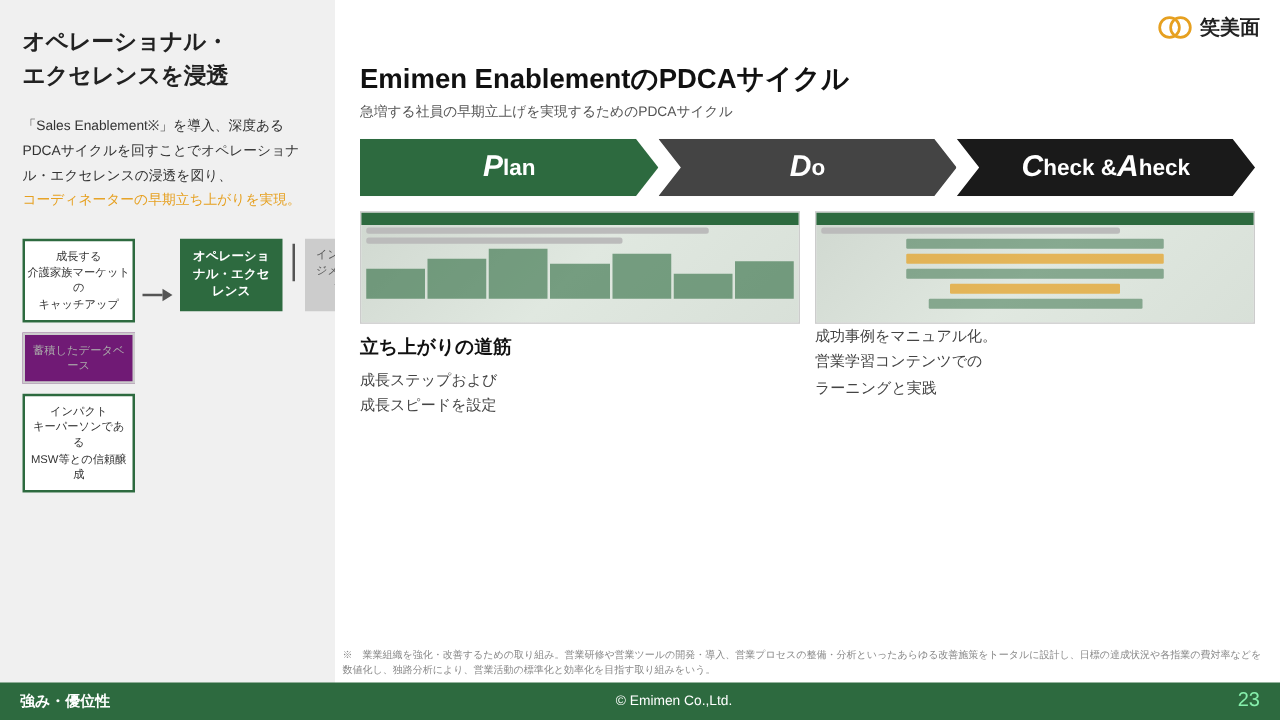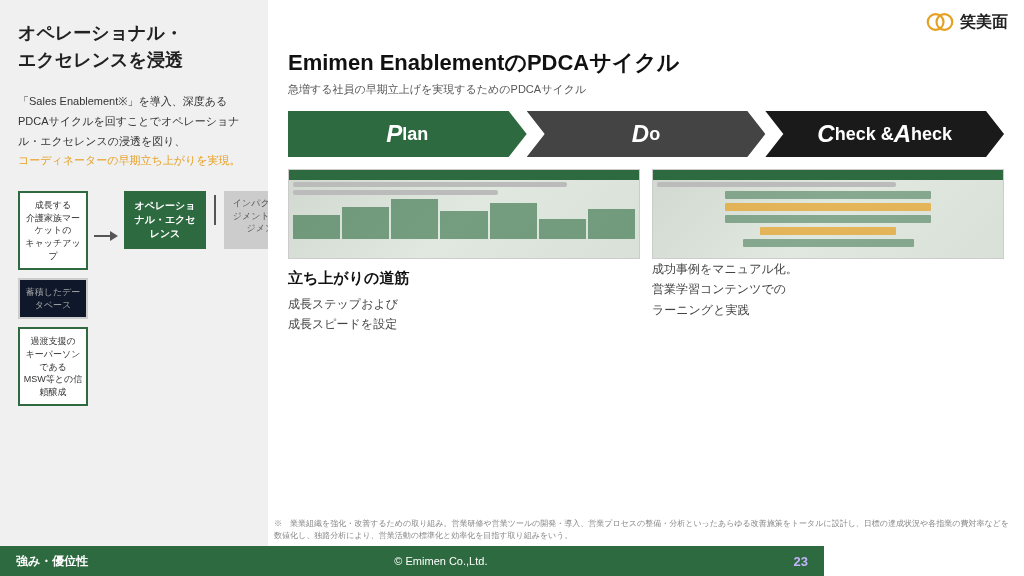--- a/index.html
+++ b/index.html
@@ -52,21 +52,21 @@
       gap: 8px;
     }
     .diagram-box {
       border: 2px solid #2d6a3f;
       background: #fff;
       padding: 6px 2px;
       font-size: 9px;
       color: #333;
       text-align: center;
       line-height: 1.4;
-      width: 70px;
+      width: 90px;
     }
 
     .right-boxes {
       display: flex;
       flex-direction: row;
       gap: 8px;
     }
     .right-box-green {
       background: #2d6a3f;
       color: #fff;
@@ -270,41 +270,41 @@
       font-size: 12px;
       color: #444;
       line-height: 1.7;
     }
 
     
     .footer {
       position: absolute;
       bottom: 0;
       left: 0;
-      width: 824px;
+      width: 1024px;
       height: 30px;
       background: #2d6a3f;
       display: flex;
       align-items: center;
       justify-content: space-between;
       padding: 0 16px;
     }
     .footer-left {
       color: #fff;
       font-size: 12px;
       font-weight: bold;
     }
     .footer-right {
       color: #fff;
       font-size: 11px;
     }
     .footer-page {
-      color: #c4b5fd;
-      font-size: 13px;
-      font-weight: bold;
+      color: #86efac;
+      font-size: 16px;
+      font-weight: normal;
     }
 
     
     .note-area {
       position: absolute;
       bottom: 34px;
       left: 270px;
       width: 750px;
       font-size: 8px;
       color: #888;
@@ -340,25 +340,25 @@
     <span class="highlight">コーディネーターの早期立ち上がりを実現。</span>
   </div>
 
   <div class="diagram">
     <div class="diagram-boxes">
       <div class="diagram-box">
         <span>成長する</span><br>
         <span>介護家族マーケットの</span><br>
         <span>キャッチアップ</span>
       </div>
-      <div class="diagram-box" style="background:#0f172a; color:#aaa; border-color:#ccc;">
+      <div class="diagram-box" style="background:#701a75; color:#aaa; border-color:#ccc;">
         <span>蓄積したデータベース</span>
       </div>
       <div class="diagram-box">
-        <span>過渡支援の</span><br>
+        <span>インパクト</span><br>
         <span>キーパーソンである</span><br>
         <span>MSW等との信頼醸成</span>
       </div>
     </div>
     <div class="connector-horiz">
       <div class="horiz-line"></div>
       <div class="arrow-right"></div>
     </div>
     <div class="right-boxes">
       <div class="right-box-green">オペレーショナル・エクセレンス</div>

